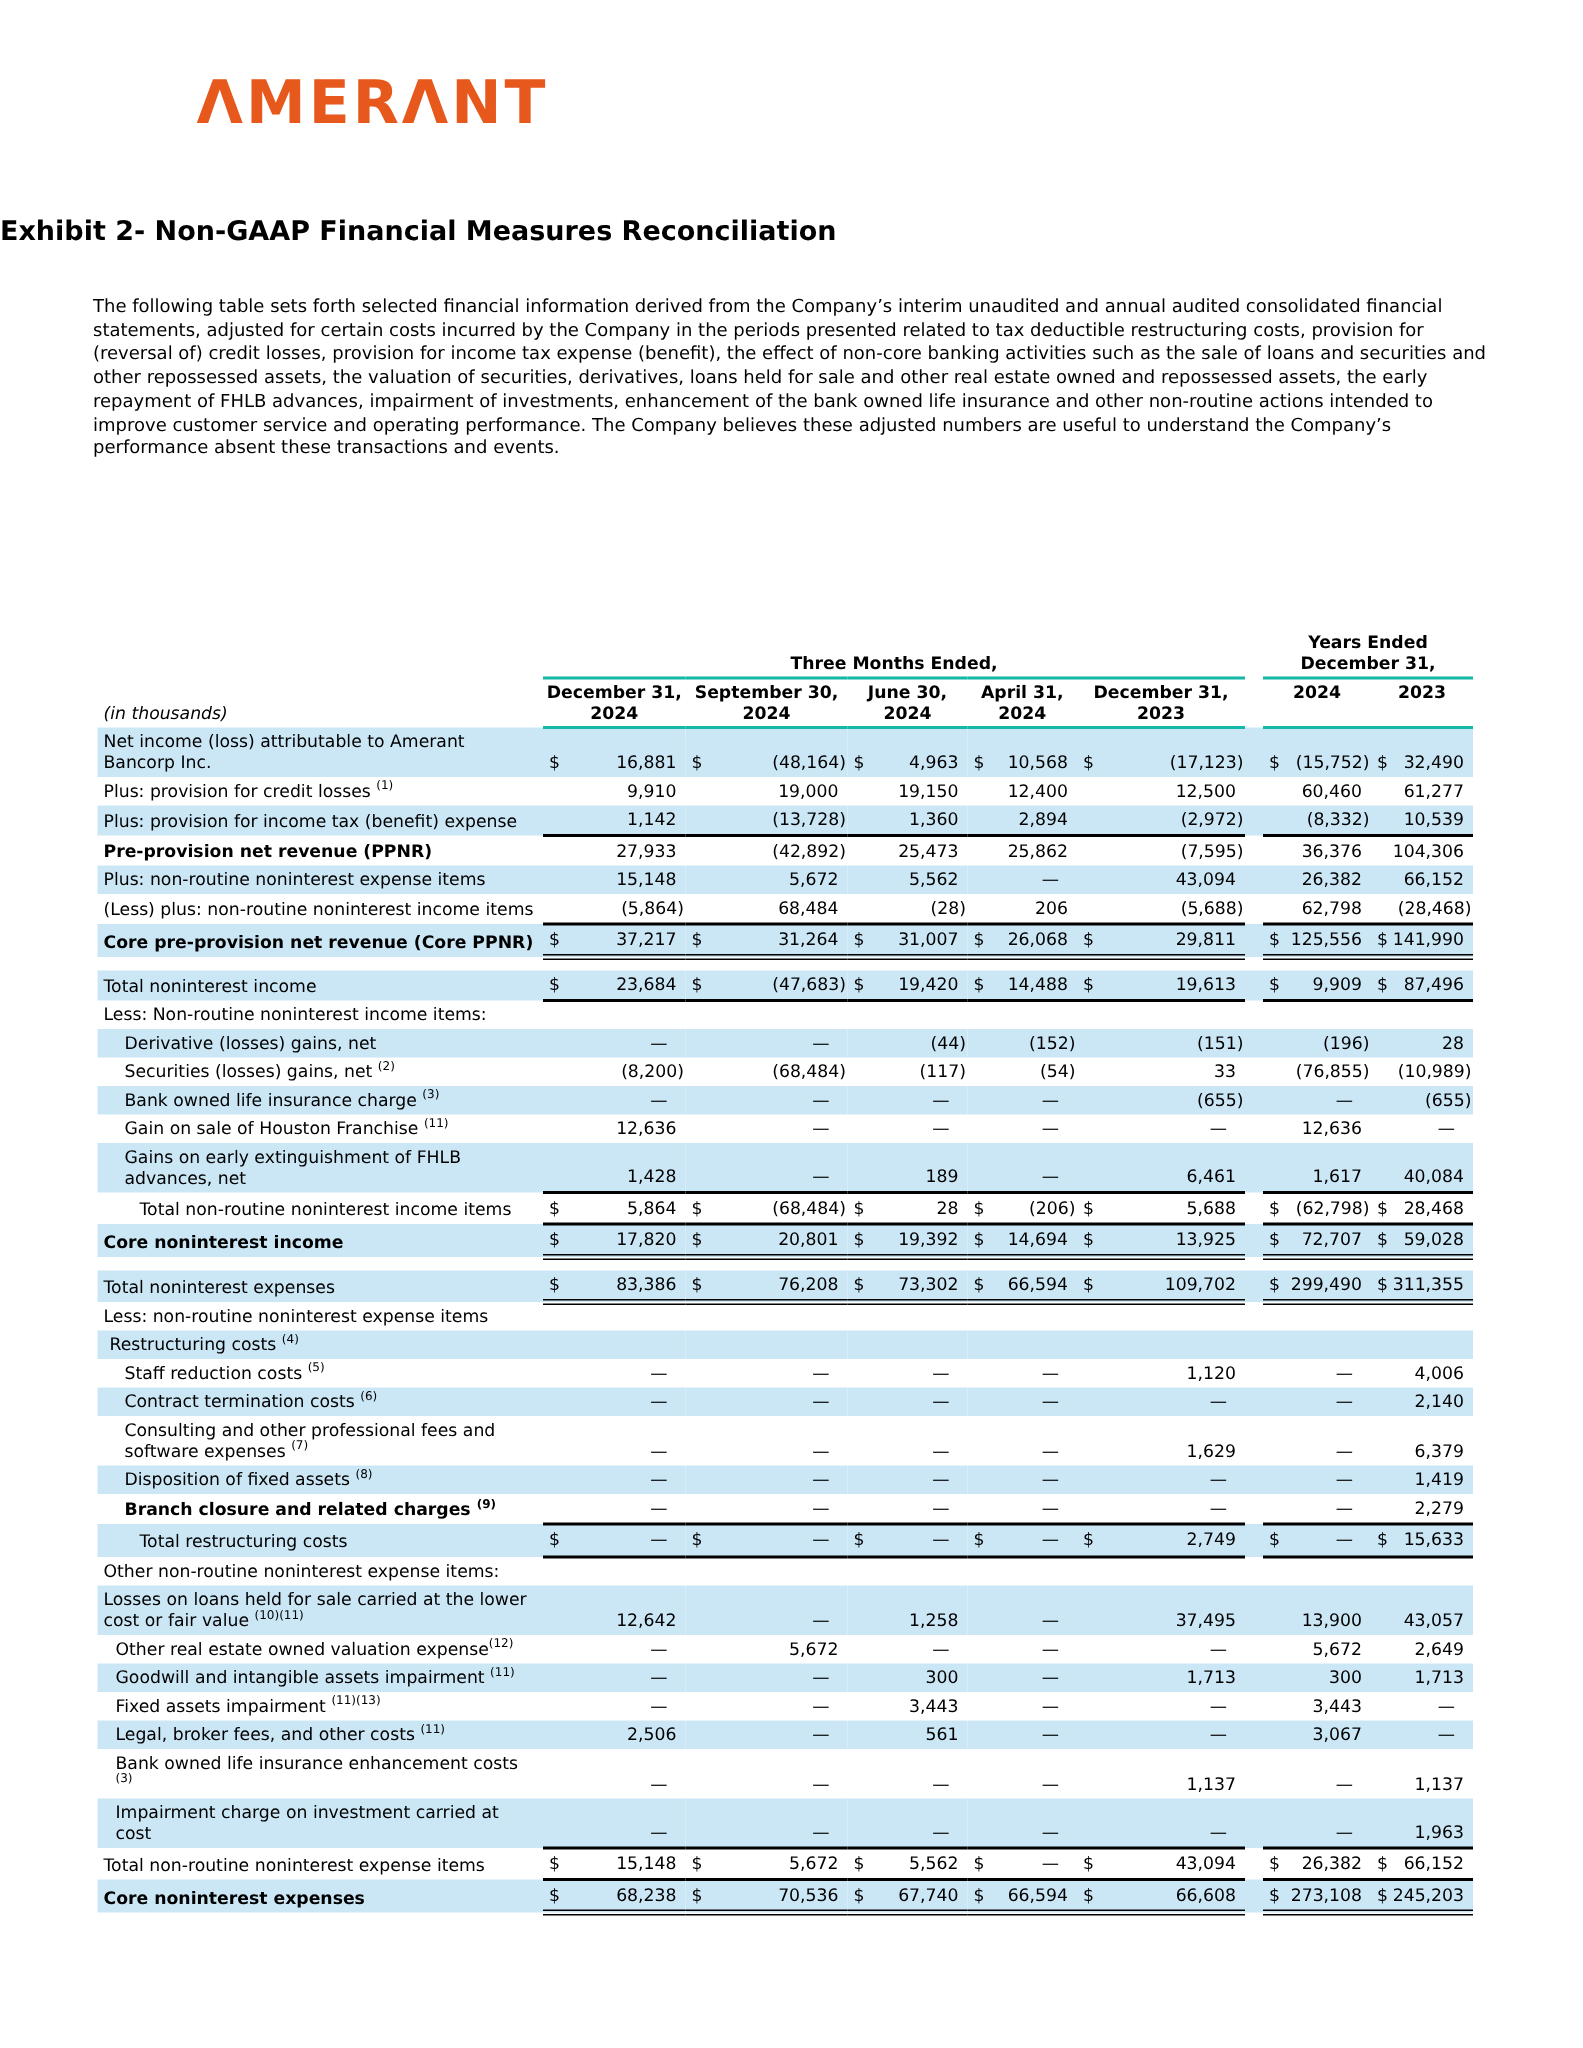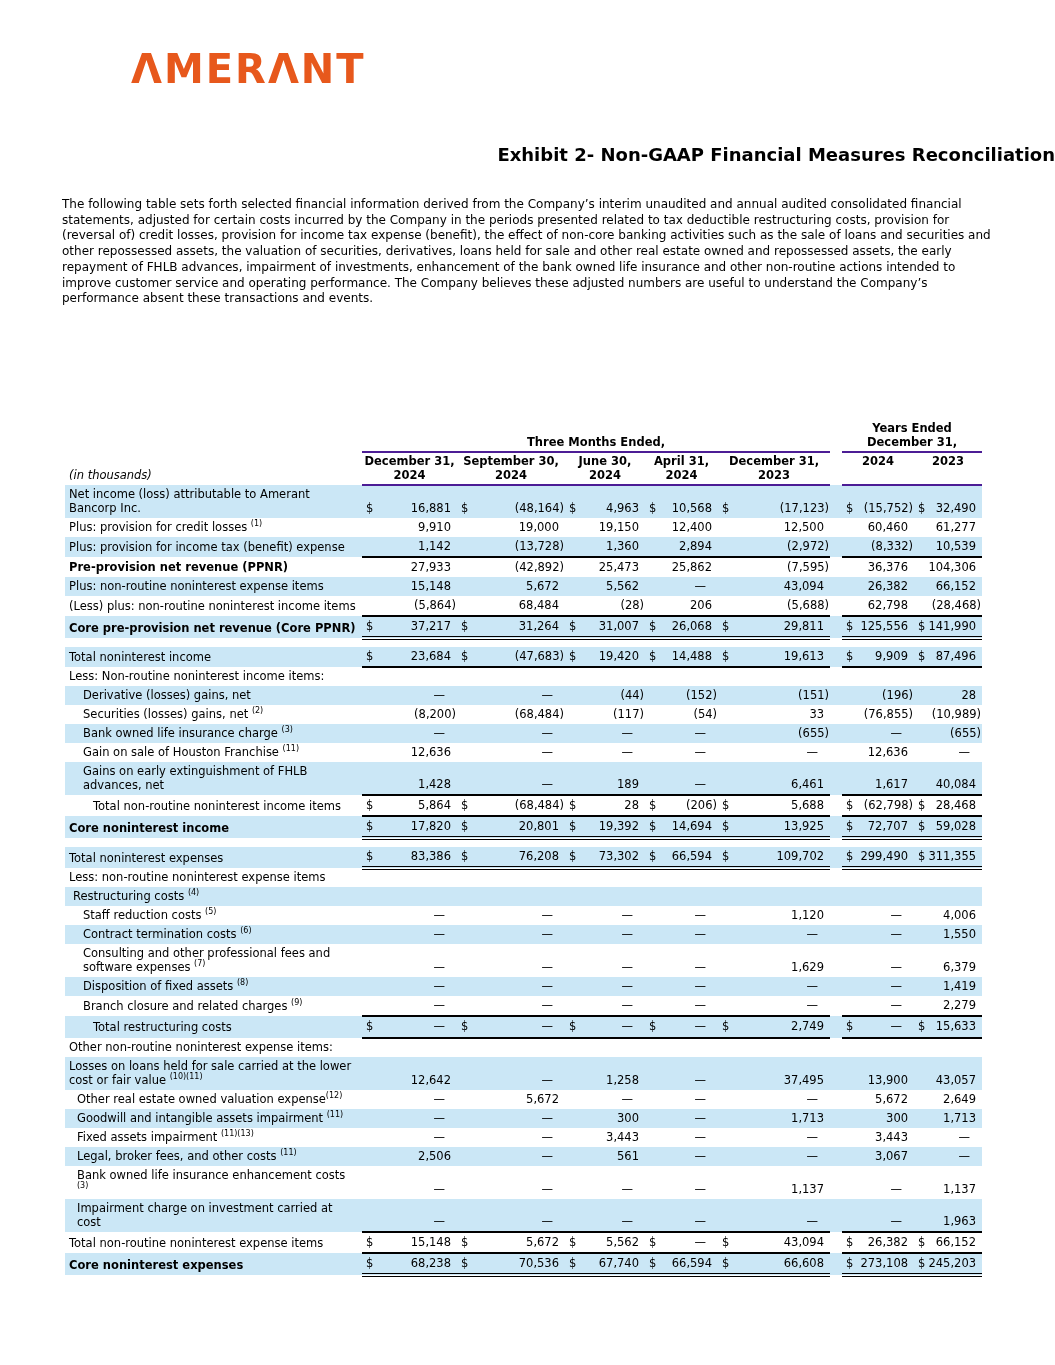--- a/index.html
+++ b/index.html
@@ -1,36 +1,36 @@
 <!DOCTYPE html>
 <html style="--accent: #E7581C; --hl: #CBE7F6;"><head>
 <meta charset="utf-8">
 <style>
   :root{ --accent:#E7581C; --hl:#CBE7F6; }
   html,body{margin:0;padding:0;background:#fff;}
   body{width:1055px;height:1365px;font-family:"DejaVu Sans","Liberation Sans",sans-serif;color:#000;}
   .page{position:relative;width:1055px;height:1365px;overflow:hidden;background:#fff;}
   .logo{position:absolute;left:131px;top:46px;font-size:40px;font-weight:bold;letter-spacing:2px;color:var(--accent);}
-  .title{position:absolute;left:0;top:144px;width:1055px;text-align:right;font-size:18px;font-weight:bold;margin:0;}
+  .title{position:absolute;left:0;top:144px;width:1055px;text-align:left;font-size:18px;font-weight:bold;margin:0;}
   .intro{position:absolute;left:62px;top:197px;width:933px;font-size:12px;line-height:1.31;margin:0;text-align:left;}
   #table-mount{position:absolute;left:65px;top:420px;width:917px;}
   table{border-collapse:collapse;table-layout:fixed;width:917px;font-size:11.5px;line-height:1.22;}
   td{padding:2px 6px 3px 4px;vertical-align:bottom;}
   td.lbl{text-align:left;padding:2px 2px 3px 4px;}
   td.val{text-align:right;}
   td.pneg{padding-right:1px;}
   td.pdash{padding-right:12px;}
   td.gut{padding:0;}
   .money{display:flex;justify-content:space-between;align-items:flex-end;}
   .b{font-weight:bold;}
   sup{font-size:8px;line-height:0;}
   .ghdr{font-weight:bold;text-align:center;vertical-align:bottom;padding:1px 2px 2px;}
   .pre{white-space:pre-line;}
   .yr{vertical-align:top;padding-top:1px;}
-  .bbh{border-bottom:2px solid #4c1d95;}
+  .bbh{border-bottom:2px solid #14b8a6;}
   .bbs{border-bottom:2px solid #000;}
   .bbd{border-bottom:4px double #000;}
   .units{font-style:italic;vertical-align:bottom;text-align:left;padding-left:4px;}
   tr.blue td{background:var(--hl);}
   tr.gaprow td{height:7px;padding:0;background:#fff;}
 </style>
 </head>
 <body>
 
 <div class="page">
@@ -514,21 +514,21 @@
           </tr>
           <tr class="blue">
             <td class="lbl" style="padding-left: 18px;">Contract termination costs <sup>(6)</sup></td>
             <td class="val g1 pdash">—</td>
             <td class="val g1 pdash">—</td>
             <td class="val g1 pdash">—</td>
             <td class="val g1 pdash">—</td>
             <td class="val g1 pdash">—</td>
             <td class="gut"></td>
             <td class="val g2 pdash">—</td>
-            <td class="val g2">1,550</td>
+            <td class="val g2">2,140</td>
           </tr>
           <tr>
             <td class="lbl" style="padding-left: 18px;">Consulting and other professional fees and software expenses <sup>(7)</sup></td>
             <td class="val g1 pdash">—</td>
             <td class="val g1 pdash">—</td>
             <td class="val g1 pdash">—</td>
             <td class="val g1 pdash">—</td>
             <td class="val g1">1,629</td>
             <td class="gut"></td>
             <td class="val g2 pdash">—</td>
@@ -539,21 +539,21 @@
             <td class="val g1 pdash">—</td>
             <td class="val g1 pdash">—</td>
             <td class="val g1 pdash">—</td>
             <td class="val g1 pdash">—</td>
             <td class="val g1 pdash">—</td>
             <td class="gut"></td>
             <td class="val g2 pdash">—</td>
             <td class="val g2">1,419</td>
           </tr>
           <tr>
-            <td class="lbl" style="padding-left: 18px;">Branch closure and related charges <sup>(9)</sup></td>
+            <td class="lbl" style="padding-left: 18px; font-weight: bold;">Branch closure and related charges <sup>(9)</sup></td>
             <td class="val g1 bbs pdash">—</td>
             <td class="val g1 bbs pdash">—</td>
             <td class="val g1 bbs pdash">—</td>
             <td class="val g1 bbs pdash">—</td>
             <td class="val g1 bbs pdash">—</td>
             <td class="gut"></td>
             <td class="val g2 bbs pdash">—</td>
             <td class="val g2 bbs">2,279</td>
           </tr>
           <tr class="blue">

